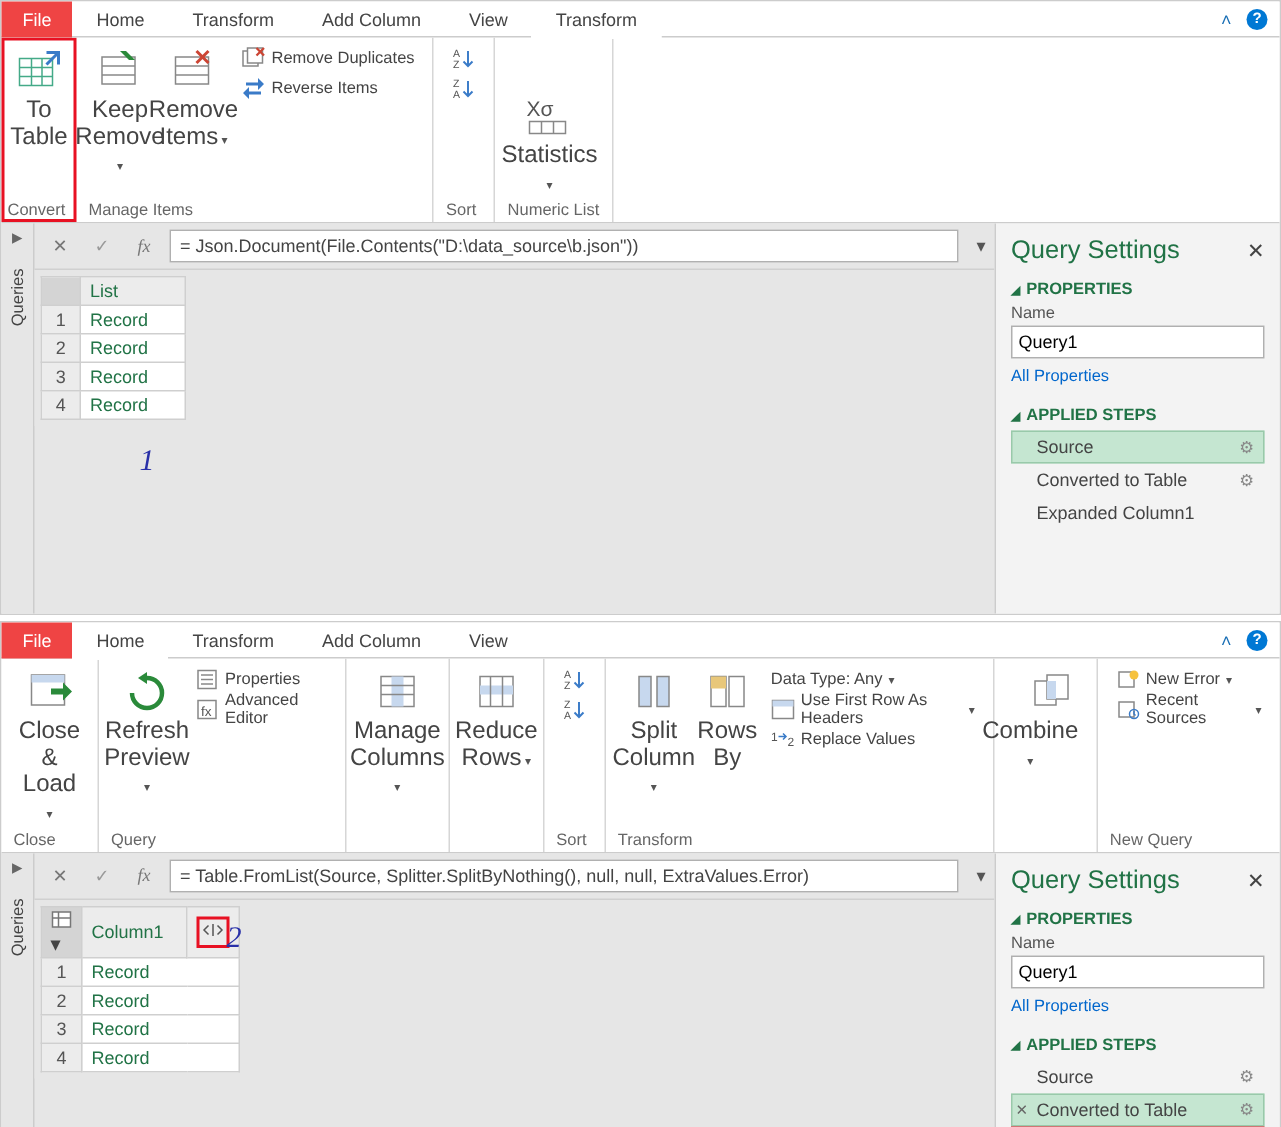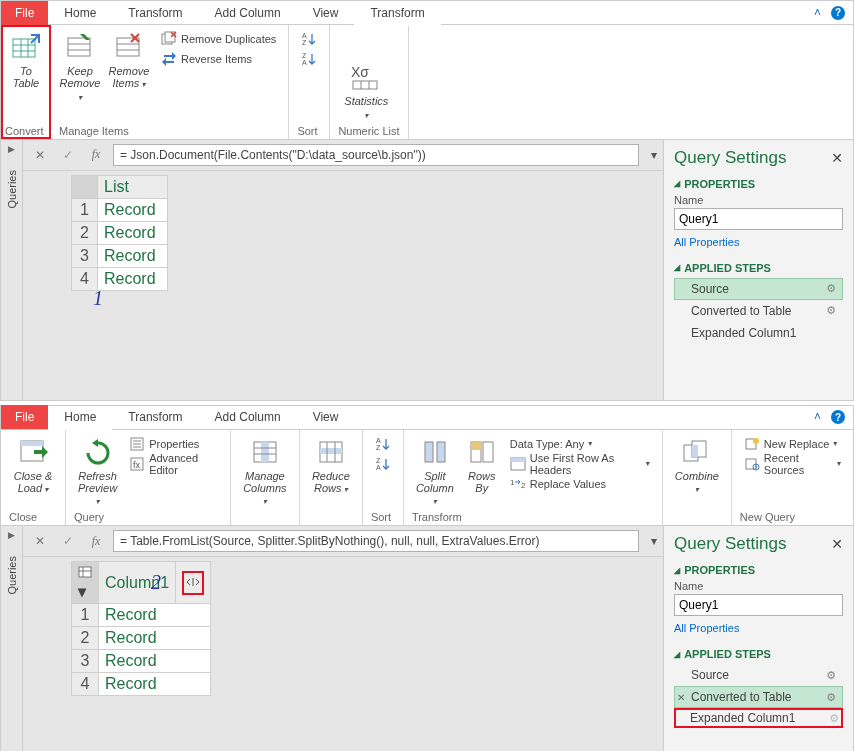--- a/index.html
+++ b/index.html
@@ -13,41 +13,41 @@
 .tab.active { background: #fff; border-bottom: 2px solid #fff; position: relative; top: 1px; }
 .help-area { margin-left: auto; display: flex; align-items: center; gap: 10px; padding-right: 8px; color: #1a6fb5; }
 .help-icon { width: 14px; height: 14px; border-radius: 50%; background: #0078d4; color: #fff; display: flex; align-items: center; justify-content: center; font-size: 10px; font-weight: bold; }
 
 .ribbon { display: flex; background: #fff; border-bottom: 1px solid #ccc; }
 .ribbon-group { border-right: 1px solid #d6d6d6; padding: 4px 8px 2px 8px; display: flex; flex-direction: column; }
 .ribbon-group-content { display: flex; align-items: flex-start; gap: 4px; flex: 1; }
 .ribbon-group-label { text-align: left; font-size: 11px; color: #666; margin-top: 2px; }
 .ribbon-btn-big { display: flex; flex-direction: column; align-items: center; padding: 2px 4px; cursor: pointer; width: 48px; }
 .ribbon-btn-big .ic { width: 32px; height: 32px; display: flex; align-items: center; justify-content: center; }
-.ribbon-btn-big .lbl { text-align: center; font-size: 11px; line-height: 1.1; margin-top: 2px; font-style: italic; }
+.ribbon-btn-big .lbl { text-align: center; font-size: 16px; line-height: 1.1; margin-top: 2px; }
 .ribbon-btn-small { display: flex; align-items: center; gap: 4px; padding: 1px 4px; cursor: pointer; font-size: 11px; height: 20px; }
 .ribbon-btn-small .ic { width: 16px; height: 16px; display: flex; align-items: center; justify-content: center; }
 .stack { display: flex; flex-direction: column; justify-content: flex-start; gap: 0px; }
 
 .redbox { border: 2px solid #e81123; }
 
 .main-area { display: flex; background: #e6e6e6; min-height: 260px; }
 .queries-rail { width: 22px; background: #e6e6e6; border-right: 1px solid #ccc; display: flex; align-items: flex-start; justify-content: center; padding-top: 30px; }
 .queries-rail span.txt { writing-mode: vertical-lr; transform: rotate(180deg); font-size: 11px; color: #444; }
 .rail-arrow { position: absolute; font-size: 9px; color: #666; }
 
 .content-col { flex: 1; display: flex; flex-direction: column; background: #e6e6e6; }
 .formula-bar { display: flex; align-items: center; background: #e6e6e6; padding: 4px 6px; gap: 6px; border-bottom: 1px solid #d0d0d0; }
 .fb-btn { width: 22px; height: 22px; display: flex; align-items: center; justify-content: center; color: #777; cursor: pointer; }
 .fb-fx { font-style: italic; font-family: "Cambria Math", serif; }
 .fb-input { flex: 1; background: #fff; border: 1px solid #b0b0b0; padding: 3px 6px; font-size: 12px; display: flex; align-items: center; }
 .fb-dd { color: #555; margin-left: 6px; }
 
 .grid { background: #e6e6e6; padding: 4px; }
-.grid-table { border-collapse: collapse; background: #fff; font-size: 16px; margin-left: 44px; }
+.grid-table { border-collapse: collapse; background: #fff; font-size: 12px; }
 .grid-table th, .grid-table td { border: 1px solid #cfcfcf; padding: 2px 6px; text-align: left; }
 .grid-table th.row-hdr { background: #ececec; width: 26px; text-align: center; font-weight: normal; color: #555; }
 .grid-table th.col-hdr { background: #ececec; font-weight: normal; color: #217346; width: 70px; }
 .grid-table td.cell { color: #217346; width: 70px; }
 .grid-icon { width: 20px; text-align: center; background: #ececec; }
 .corner-cell { background:#d4d4d4; width:26px; }
 
 .settings-pane { width: 190px; background: #f3f3f3; border-left: 1px solid #ccc; padding: 8px 10px; position: relative; }
 .settings-title { font-size: 17px; color: #217346; font-weight: 300; margin-bottom: 10px; display:flex; justify-content:space-between; align-items:center;}
 .settings-close { color:#444; font-size:14px; cursor:pointer; }
@@ -453,21 +453,21 @@
               </span>
               <span>Replace Values</span>
             </div>
         </div>
       </div>
       <div class="ribbon-group-label">Transform</div>
     </div>
 
     <div class="ribbon-group">
       <div class="ribbon-group-content">
-        <div class="ribbon-btn-big" style="width:52px;">
+        <div class="ribbon-btn-big" style="width:52px;align-items:flex-end;">
           <div class="ic">
               <svg width="30" height="26">
                 <rect x="2" y="6" width="14" height="16" fill="#fff" stroke="#888"></rect>
                 <rect x="10" y="2" width="14" height="16" fill="#fff" stroke="#888"></rect>
                 <rect x="10" y="6" width="6" height="12" fill="#c7d8ee"></rect>
               </svg>
             </div>
           <div class="lbl dd-arrow">Combine</div>
         </div>
       </div>
@@ -477,21 +477,21 @@
     <div class="ribbon-group" style="border-right:none;">
       <div class="ribbon-group-content">
         <div class="stack">
           <div class="ribbon-btn-small dd-arrow">
               <span class="ic">
                 <svg width="16" height="14">
                   <rect x="2" y="2" width="10" height="10" fill="#fff" stroke="#888"></rect>
                   <circle cx="12" cy="4" r="3" fill="#f6c23e"></circle>
                 </svg>
               </span>
-              <span>New Replace</span>
+              <span>New Error</span>
             </div>
           <div class="ribbon-btn-small dd-arrow">
               <span class="ic">
                 <svg width="16" height="14">
                   <rect x="2" y="2" width="10" height="10" fill="#fff" stroke="#888"></rect>
                   <circle cx="12" cy="10" r="3" fill="none" stroke="#3a7bc8"></circle>
                   <path d="M12 8 L12 10 L13 11" stroke="#3a7bc8" fill="none"></path>
                 </svg>
               </span>
               <span>Recent Sources</span>

